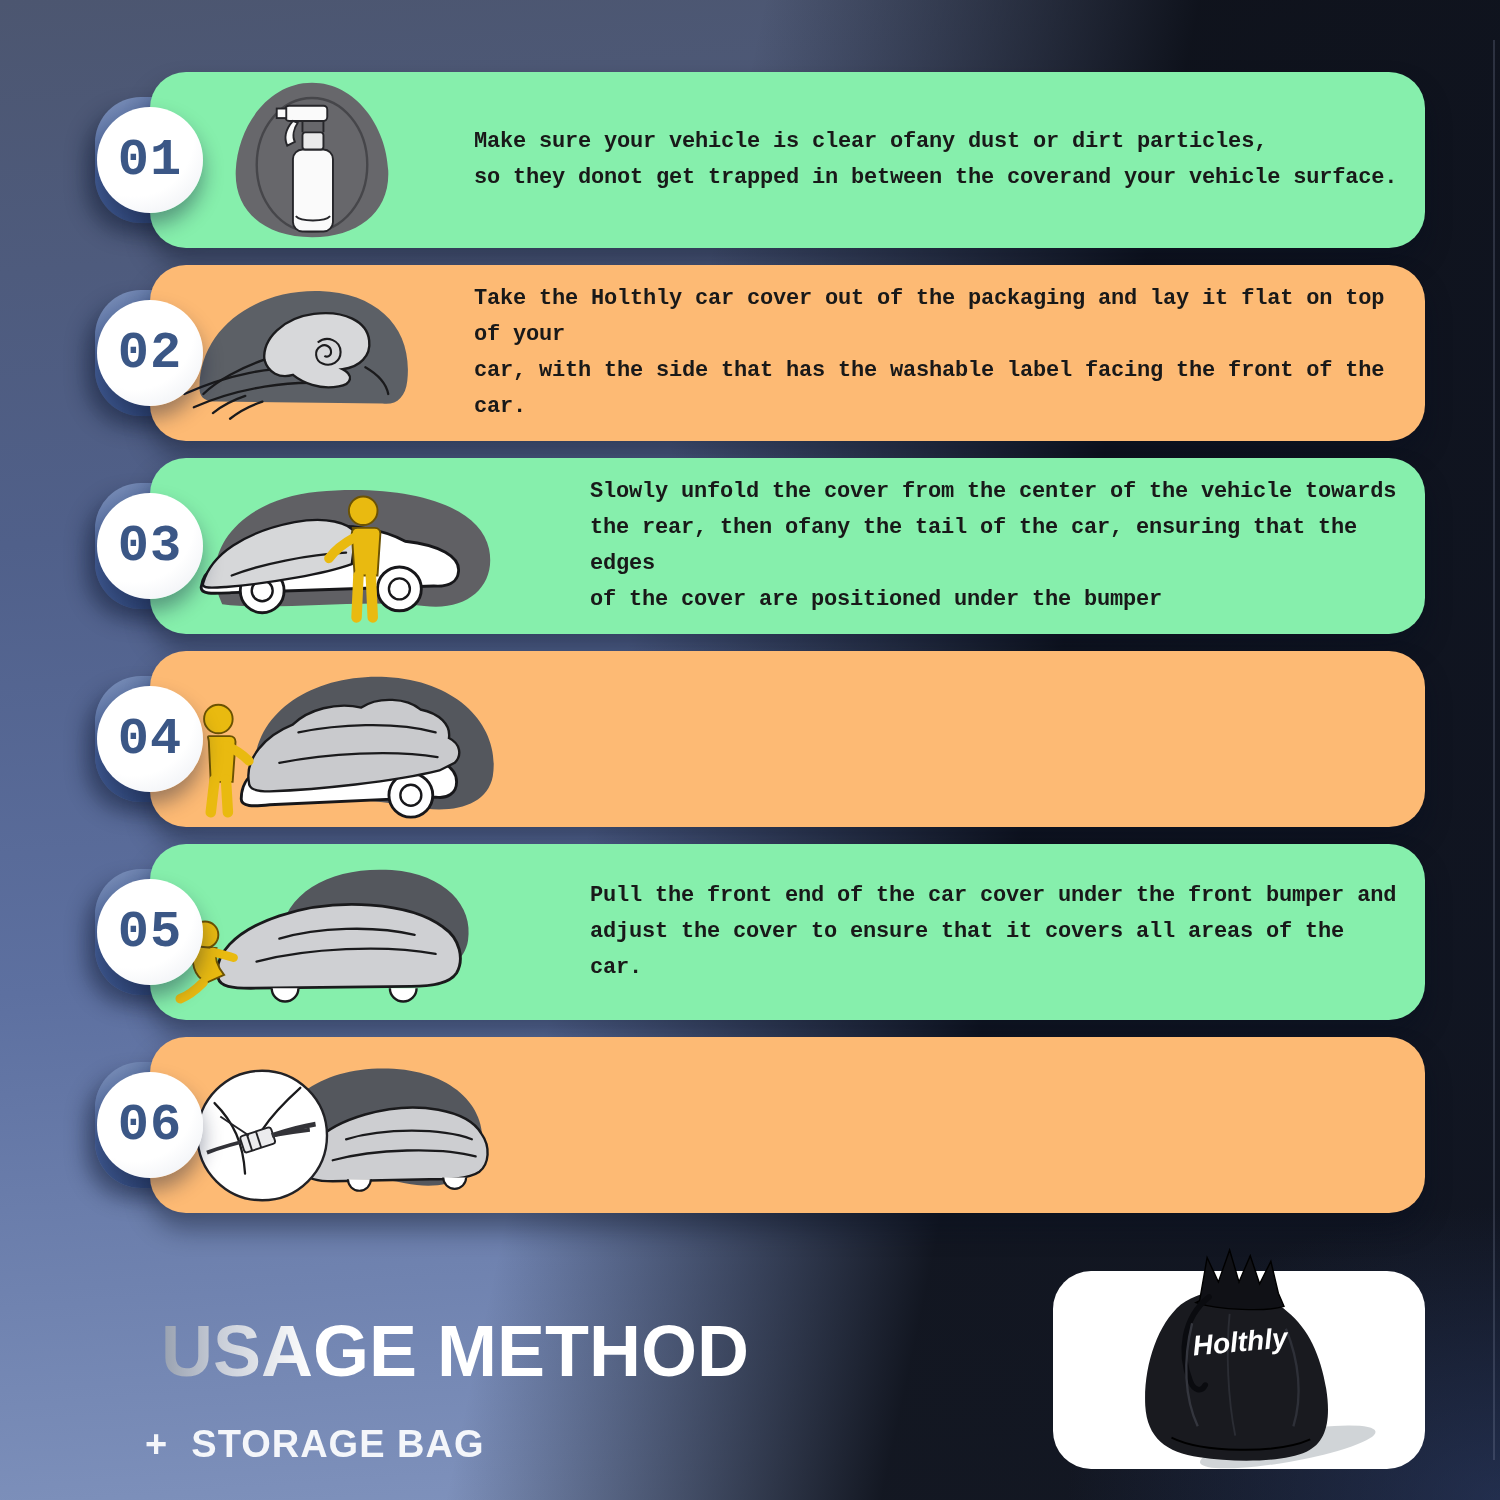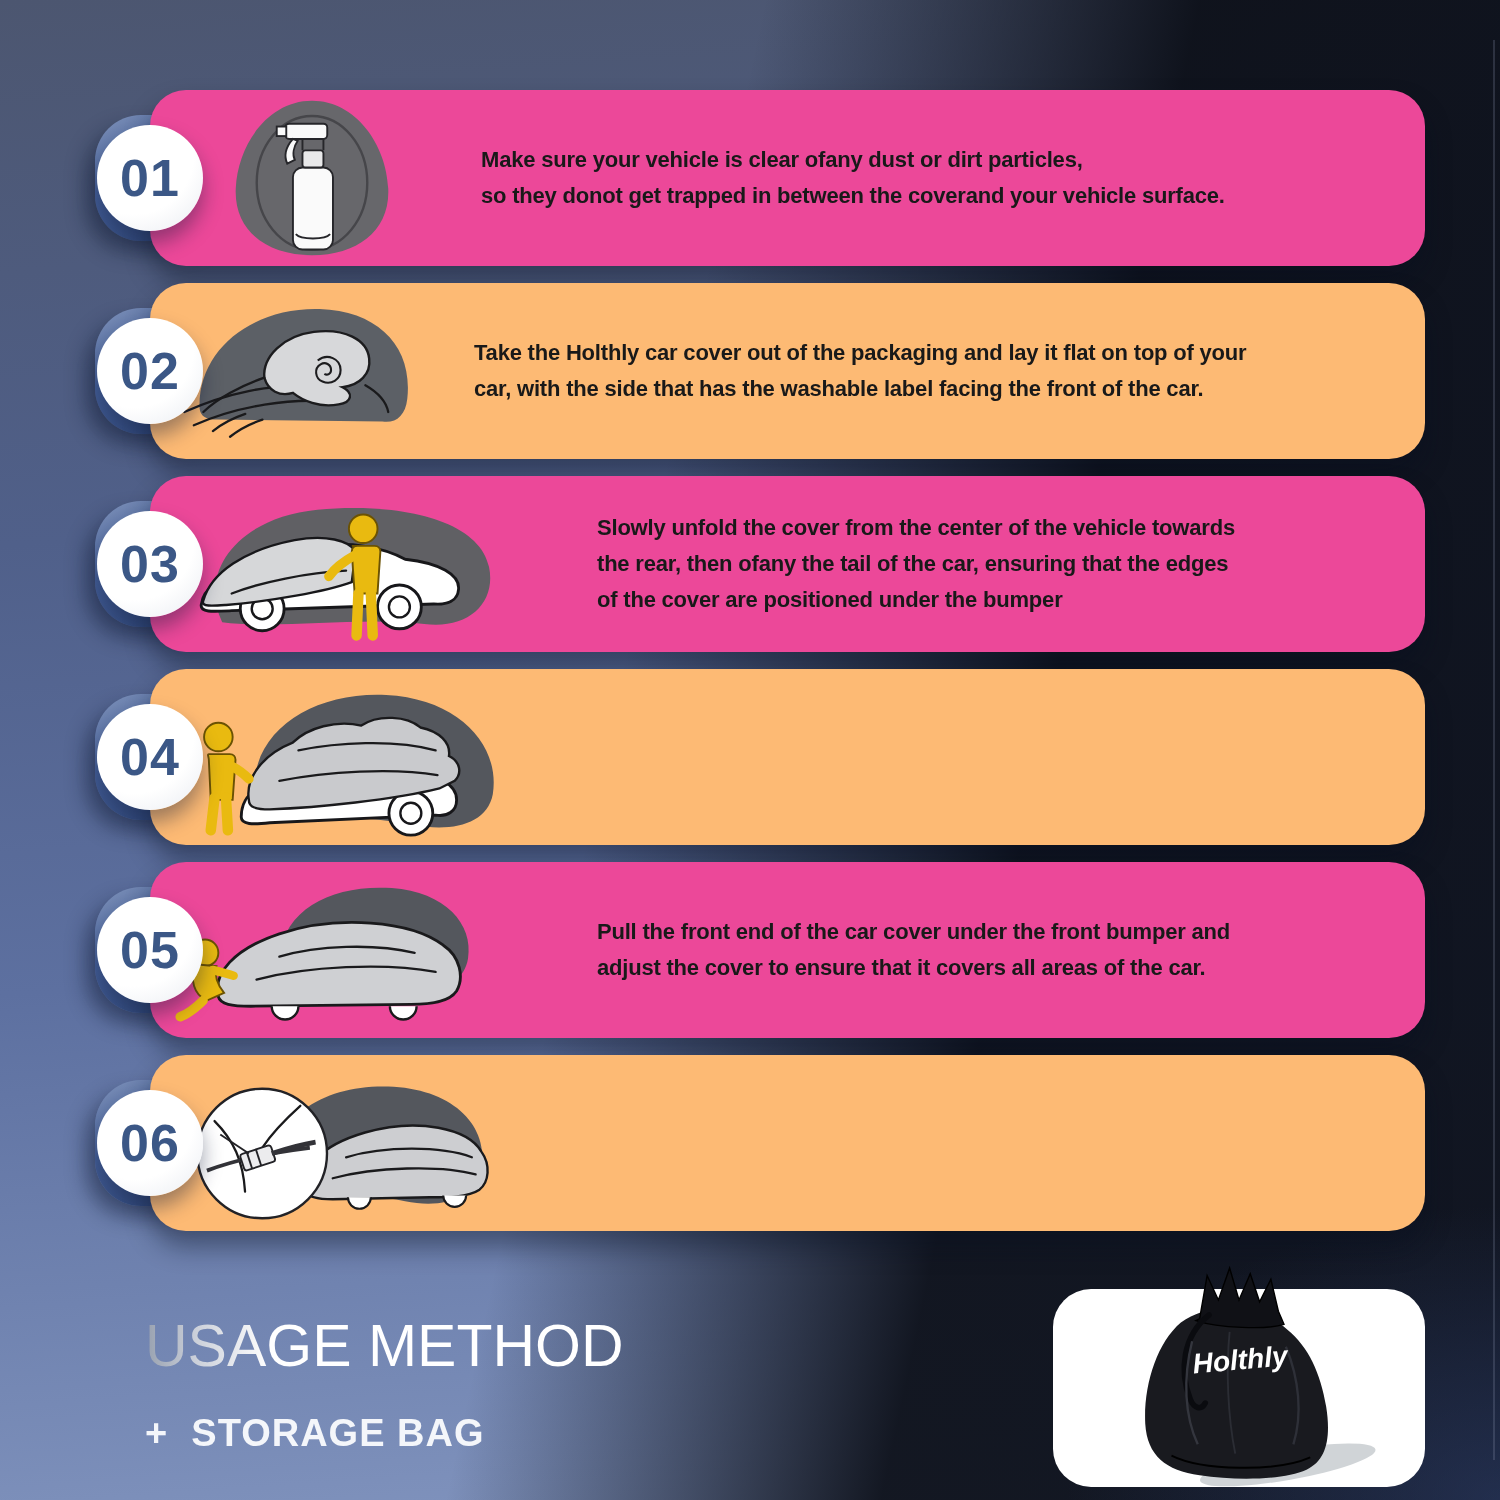--- a/index.html
+++ b/index.html
@@ -7,45 +7,45 @@
     width:1500px;height:1500px;overflow:hidden;
     font-family:"Liberation Sans",sans-serif;
     background:
       radial-gradient(620px 420px at 100% 100%, rgba(62,86,148,0.38), rgba(62,86,148,0) 70%),
       linear-gradient(102deg, rgba(10,13,21,0) 42%, rgba(10,13,21,0.92) 66%, rgba(13,17,28,0.96) 100%),
       linear-gradient(176deg, #4c5670 0%, #50608a 34%, #5d70a0 62%, #8295bf 100%);
   }
   .poster{position:relative;width:1500px;height:1500px;}
   .poster::after{content:"";position:absolute;right:5px;top:40px;bottom:40px;width:2px;
     background:rgba(150,160,185,0.22);}
-  .steps{padding-top:90px;}
+  .steps{padding-top:72px;font-family:Liberation Mono, monospace;}
   .row{position:relative;height:176px;margin:0 75px 17px 150px;}
   .tab{position:absolute;left:-55px;top:25px;bottom:25px;width:140px;border-radius:46px;
     background:linear-gradient(150deg,#8396bc 0%,#45609a 38%,#2c4373 100%);
     box-shadow:-10px 12px 20px rgba(10,20,45,0.38);z-index:0;}
   .card{position:relative;z-index:1;height:100%;border-radius:36px;display:flex;align-items:center;
     box-shadow:0 16px 26px rgba(8,14,30,0.42);}
-  .card-white{background:#ec4899;gap:7px;}
+  .card-white{background:#86efac;}
   .card-gray{background:#fdba74;}
   .num-circle{position:absolute;left:-53px;top:50%;transform:translateY(-50%);
     width:106px;height:106px;border-radius:50%;z-index:2;
     background:radial-gradient(circle at 35% 28%, #ffffff 58%, #e8ebf1 100%);
     box-shadow:0 12px 20px rgba(15,25,55,0.40);
     display:flex;align-items:center;justify-content:center;}
   .num{font-size:52px;font-weight:bold;color:#3b5786;letter-spacing:1px;}
   .illus{display:flex;align-items:center;justify-content:center;}
   .illus svg{display:block;height:162px;}
   .illus-sm{flex:0 0 305px;}
   .illus-lg{flex:0 0 440px;}
   .step-text{flex:1;margin:0;padding-right:16px;font-size:22px;font-weight:bold;color:#191919;
     line-height:36px;letter-spacing:-0.2px;white-space:pre-line;}
   .footer{display:flex;justify-content:space-between;align-items:flex-start;
     padding:0 75px 0 145px;margin-top:46px;}
   .title-block{margin-top:40px;}
-  .title{margin:0;font-size:59px;font-weight:normal;line-height:1;letter-spacing:0;color:#ffffff;}
+  .title{margin:16px;font-size:72px;font-weight:bold;line-height:1;letter-spacing:0;color:#ffffff;}
   @supports ((-webkit-background-clip:text) or (background-clip:text)){
     .title{background:linear-gradient(90deg,#97a0af 0%,#c9ced8 10%,#ffffff 26%);
       -webkit-background-clip:text;background-clip:text;color:transparent;-webkit-text-fill-color:transparent;}
   }
   .subtitle{margin-top:36px;font-size:38px;font-weight:bold;color:#f4f6fa;letter-spacing:1px;white-space:pre;}
   .bag-card{position:relative;width:372px;height:198px;margin-top:12px;border-radius:38px;background:#ffffff;}
   .bag-card svg{position:absolute;left:50%;transform:translateX(-50%);top:-40px;width:300px;height:250px;overflow:visible;}
   .ln{fill:none;stroke:#1a1a1c;stroke-width:2.4;stroke-linecap:round;}
 </style>
 </head>

